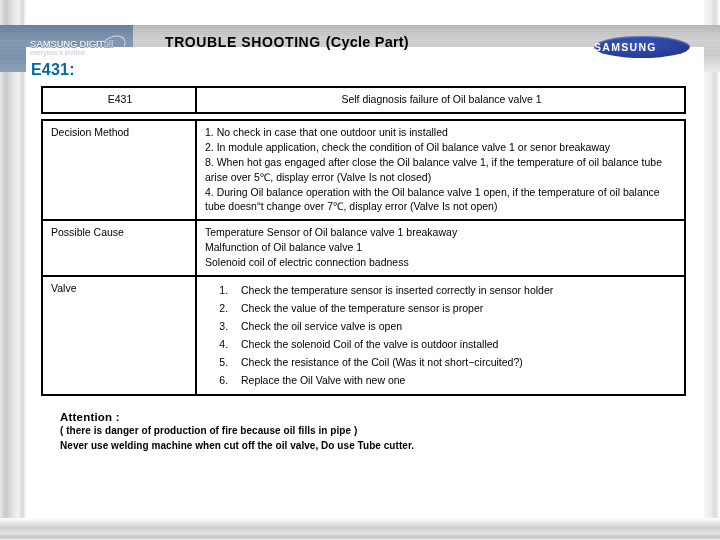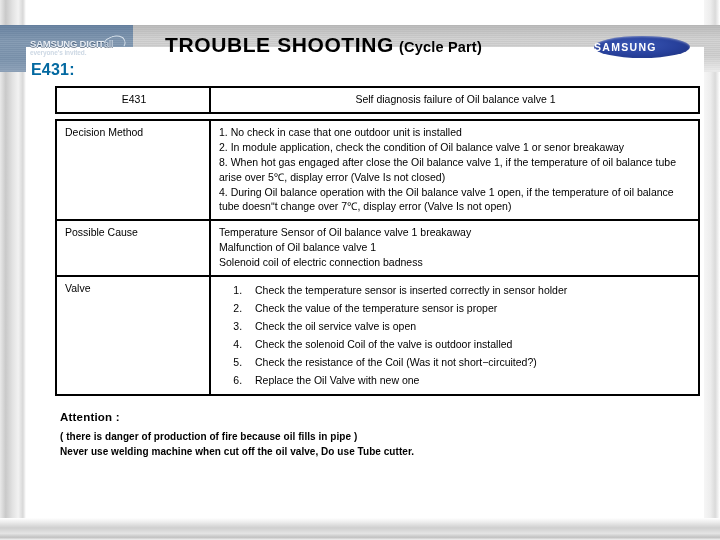--- a/index.html
+++ b/index.html
@@ -129,21 +129,21 @@
   }
   .header-title {
     position: absolute;
     left: 32px; top: 8px;
     z-index: 3;
     white-space: nowrap;
     color: #000000;
   }
   .header-title .t-main {
     font-family: "Liberation Sans", sans-serif;
-    font-size: 21px;
+    font-size: 14px;
     font-weight: bold;
     letter-spacing: 0.6px;
   }
   .header-title .t-sub {
     font-family: "Liberation Sans", sans-serif;
     font-size: 14.5px;
     font-weight: bold;
     letter-spacing: 0.2px;
     margin-left: 5px;
   }
@@ -183,21 +183,20 @@
     font-weight: bold;
     color: #0369a1;
     letter-spacing: 0.2px;
   }
 
   
   .tbl-wrap {
     position: absolute;
     left: 15px; top: 39px;
     width: 576px;
-    margin-left: 14px;
   }
   table.err {
     border-collapse: collapse;
     width: 645px;
     table-layout: fixed;
   }
   table.err td {
     border: 2px solid #000000;
     vertical-align: top;
     padding: 4px 6px 5px 8px;
@@ -232,21 +231,20 @@
   
   .attention {
     position: absolute;
     left: 34px; top: 364px;
     font-family: "Liberation Sans", sans-serif;
     color: #000000;
   }
   .attention .att-title {
     font-size: 11.5px;
     font-weight: bold;
-    margin-bottom: 6px;
     letter-spacing: 0.2px;
   }
   .attention .att-line {
     font-size: 10px;
     font-weight: bold;
     line-height: 1.5;
     letter-spacing: 0.05px;
   }
 </style>
 </head>

